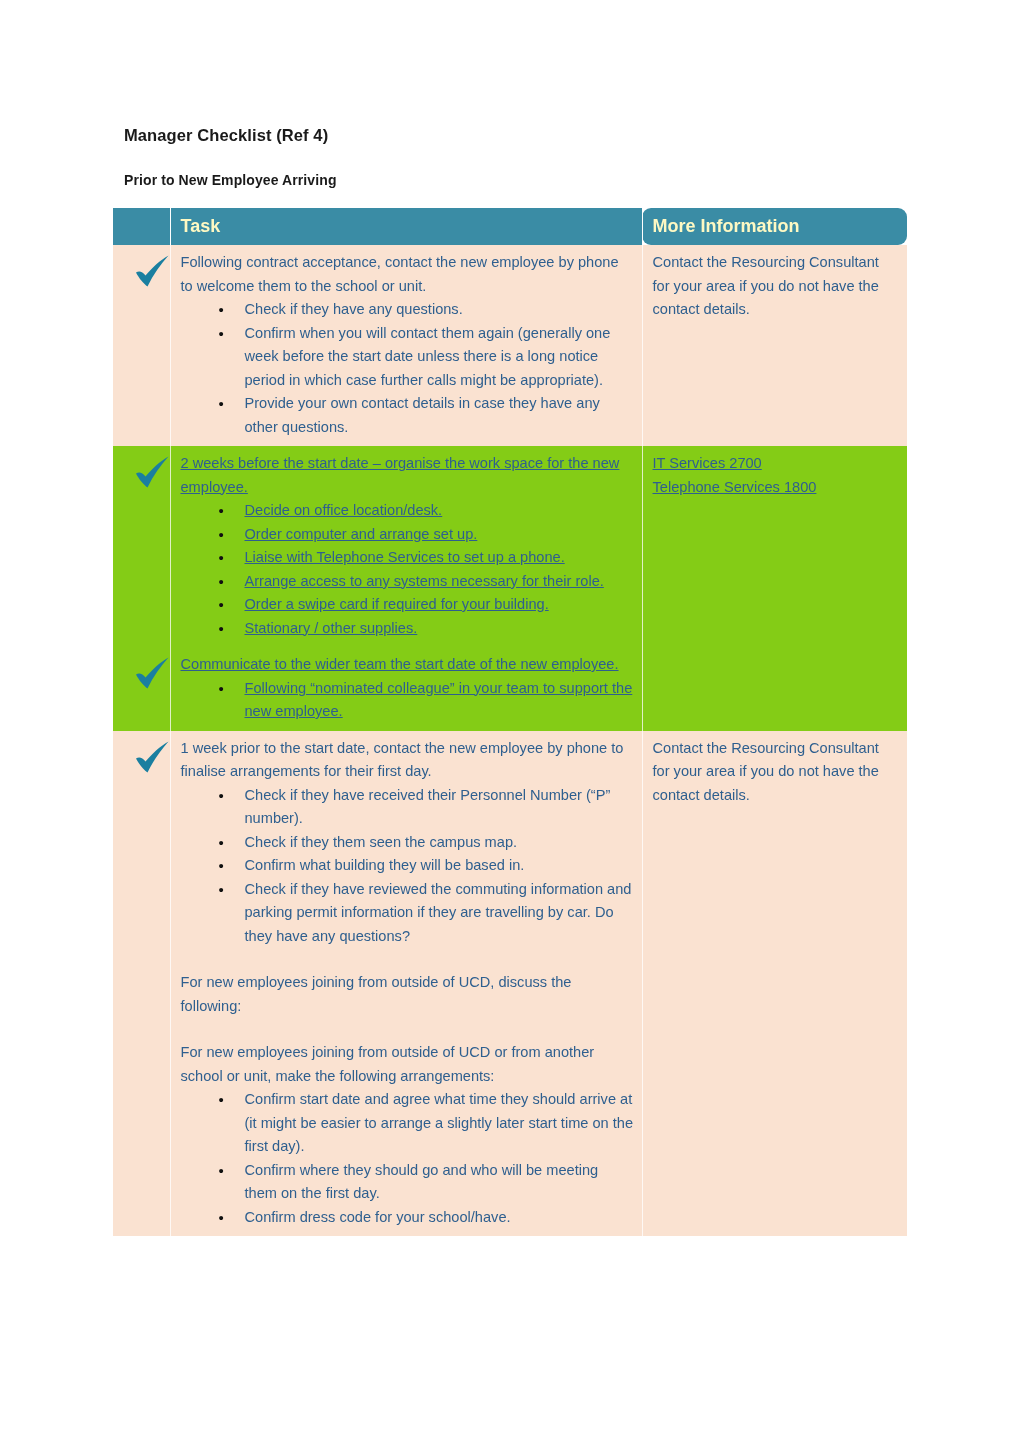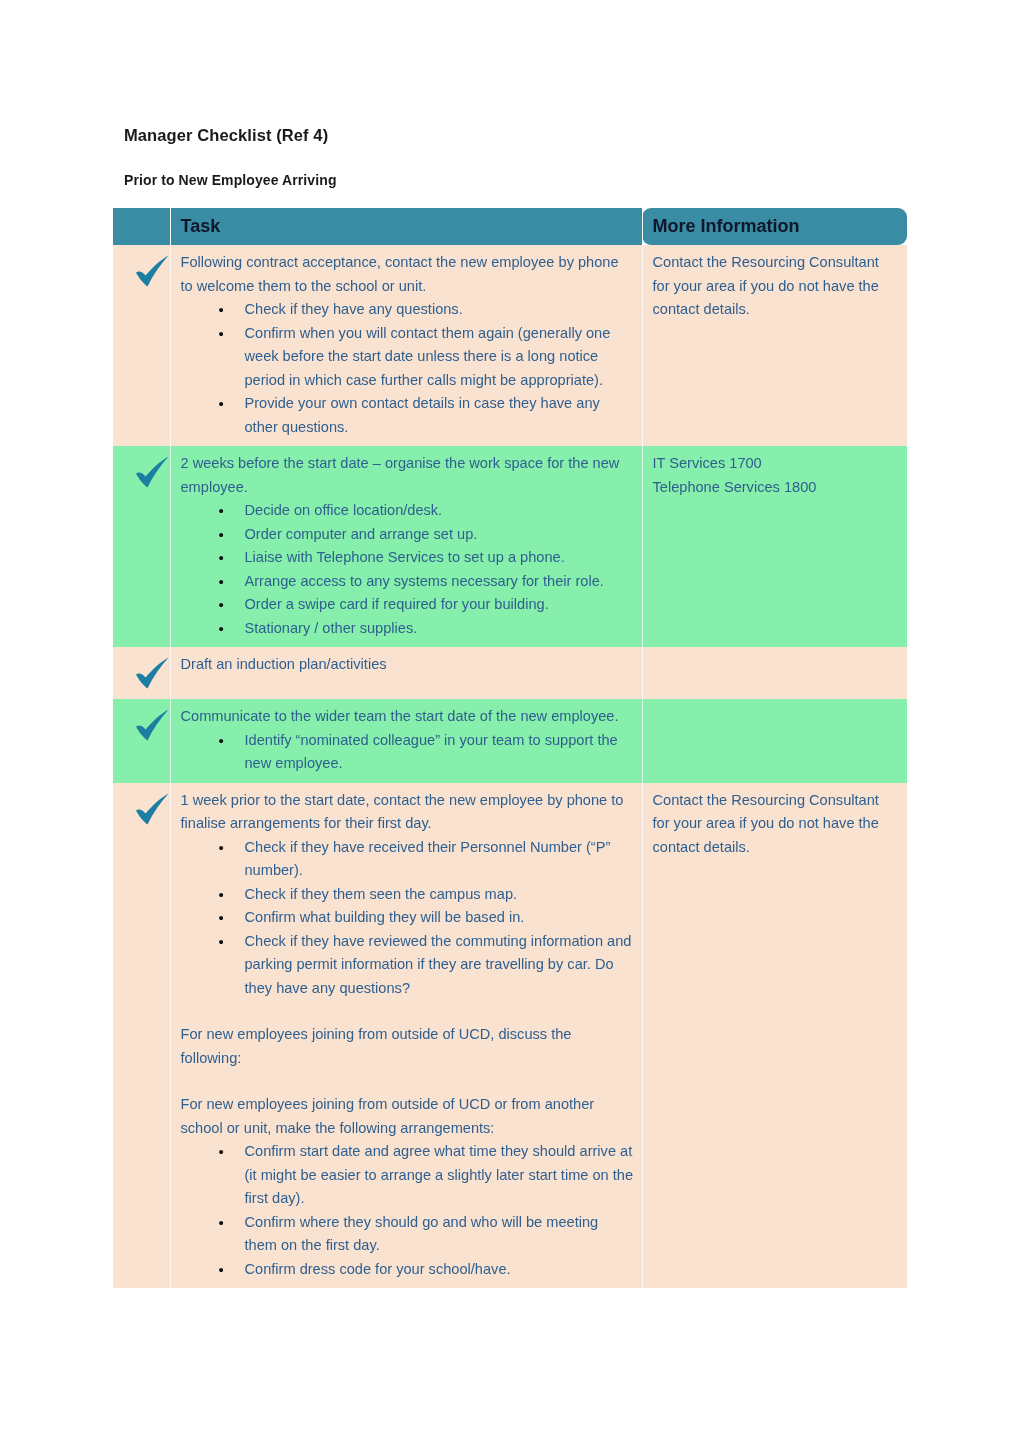--- a/index.html
+++ b/index.html
@@ -46,21 +46,21 @@
     width: 794px;
     border-collapse: collapse;
     table-layout: fixed;
   }
   table.checklist col.c-check { width: 57px; }
   table.checklist col.c-task  { width: 472px; }
   table.checklist col.c-info  { width: 265px; }
 
   table.checklist thead th {
     background: #3A8CA5;
-    color: #0f172a;
+    color: #fef9c3;
     font-size: 18px;
     font-weight: bold;
     text-align: left;
     padding: 5px 0 6px 10px;
     height: 26px;
     vertical-align: middle;
     border-right: 1px solid #ffffff;
   }
   table.checklist thead th.th-check {
     border-right: 1px solid #ffffff;
@@ -74,21 +74,21 @@
     vertical-align: top;
     font-size: 14.6px;
     line-height: 23.5px;
     color: #2E5F8F;
     padding: 6px 8px 7px 10px;
     border-right: 1px solid rgba(255,255,255,0.75);
   }
   table.checklist tbody td.td-info { border-right: none; }
 
   tr.shade-a td { background: #FAE2D1; }
-  tr.shade-b td { background: #86efac; }
+  tr.shade-b td { background: #84cc16; text-decoration: underline; }
 
   td.td-check {
     padding: 0;
     position: relative;
   }
   .check-mark {
     display: block;
     width: 44px;
     height: 36px;
     margin: 3px 0 0 9px;
@@ -173,45 +173,34 @@
             <ul class="bullets">
               <li>Decide on office location/desk.</li>
               <li>Order computer and arrange set up.</li>
               <li>Liaise with Telephone Services to set up a phone.</li>
               <li>Arrange access to any systems necessary for their role.</li>
               <li>Order a swipe card if required for your building.</li>
               <li>Stationary / other supplies.</li>
             </ul>
           </td>
           <td class="td-info">
-            <p class="lead">IT Services 1700</p>
+            <p class="lead">IT Services 2700</p>
             <p class="lead">Telephone Services 1800</p>
           </td>
         </tr>
-        <tr class="shade-a">
-          <td class="td-check">
-            <span class="check-mark"><svg viewBox="0 0 44 36" width="44" height="36" xmlns="http://www.w3.org/2000/svg">
-                <path d="M4 18.5 C7 16.5, 10.5 17.5, 13.5 21.5 C20 14, 27.5 6.5, 36.5 1.5 C28.5 10.5, 21 21, 15.5 32.5 C12 30, 7 24.5, 4 18.5 Z" fill="#1A7FA0"></path>
-              </svg></span>
-          </td>
-          <td class="td-task">
-            <p class="lead">Draft an induction plan/activities</p>
-          </td>
-          <td class="td-info"></td>
-        </tr>
         <tr class="shade-b">
           <td class="td-check">
             <span class="check-mark"><svg viewBox="0 0 44 36" width="44" height="36" xmlns="http://www.w3.org/2000/svg">
                 <path d="M4 18.5 C7 16.5, 10.5 17.5, 13.5 21.5 C20 14, 27.5 6.5, 36.5 1.5 C28.5 10.5, 21 21, 15.5 32.5 C12 30, 7 24.5, 4 18.5 Z" fill="#1A7FA0"></path>
               </svg></span>
           </td>
           <td class="td-task">
             <p class="lead">Communicate to the wider team the start date of the new employee.</p>
             <ul class="bullets">
-              <li>Identify “nominated colleague” in your team to support the new employee.</li>
+              <li>Following “nominated colleague” in your team to support the new employee.</li>
             </ul>
           </td>
           <td class="td-info"></td>
         </tr>
         <tr class="shade-a">
           <td class="td-check">
             <span class="check-mark"><svg viewBox="0 0 44 36" width="44" height="36" xmlns="http://www.w3.org/2000/svg">
                 <path d="M4 18.5 C7 16.5, 10.5 17.5, 13.5 21.5 C20 14, 27.5 6.5, 36.5 1.5 C28.5 10.5, 21 21, 15.5 32.5 C12 30, 7 24.5, 4 18.5 Z" fill="#1A7FA0"></path>
               </svg></span>
           </td>

